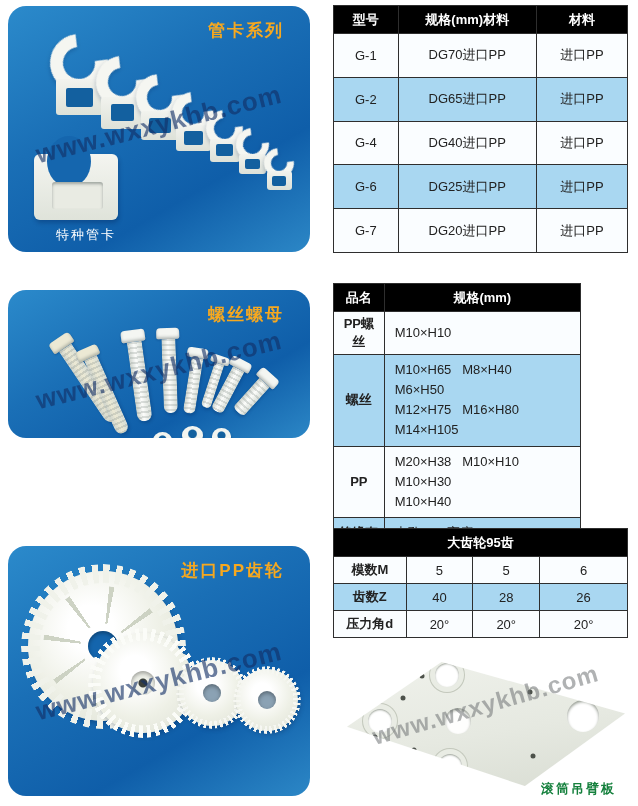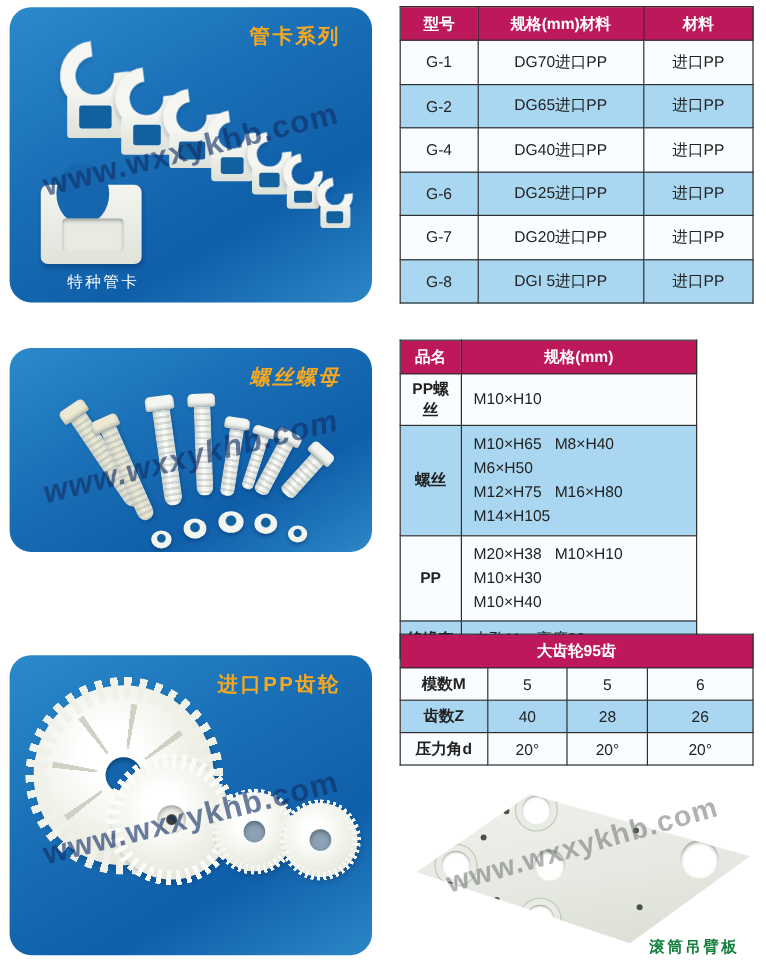--- a/index.html
+++ b/index.html
@@ -61,21 +61,21 @@
           box-shadow:inset 0 2px 4px rgba(0,0,0,.35); }
   .gear .spokes { position:absolute; inset:10%; border-radius:50%;
           background:repeating-conic-gradient(from 6deg, rgba(200,206,190,.9) 0deg 5deg, rgba(0,0,0,0) 5deg 45deg);
           -webkit-mask:radial-gradient(circle, rgba(0,0,0,0) 26%, #000 27% 90%, rgba(0,0,0,0) 91%);
           mask:radial-gradient(circle, rgba(0,0,0,0) 26%, #000 27% 90%, rgba(0,0,0,0) 91%); }
 
   
   table { border-collapse:collapse; table-layout:fixed; position:absolute;
           font-size:13px; color:#222; }
   th, td { border:1px solid #2e2e2e; text-align:center; padding:3px 4px; }
-  thead th { background:#be185d; color:#fff; font-weight:bold; height:28px; }
+  thead th { background:#000000; color:#fff; font-weight:bold; height:28px; }
   tbody tr:nth-child(odd)  td { background:#fafdff; }
   tbody tr:nth-child(even) td { background:#a9d7f1; }
   .t-clamp { left:333px; top:5px; width:295px; height:248px; }
   .t-screw { left:333px; top:283px; width:248px; }
   .t-screw td { height:28px; }
   .t-screw td:first-child { font-weight:bold; }
   .t-screw td:last-child { text-align:left; padding:5px 10px; white-space:pre-wrap; line-height:1.55; }
   .t-gear { left:333px; top:528px; width:295px; height:110px; }
   .t-gear td:first-child { font-weight:bold; }
 
@@ -133,21 +133,21 @@
       </div>
     <div class="clamp" style="left:256px;top:142px;--s:30px;">
         <i class="ring"></i>
         <i class="base"></i>
       </div>
     <div class="sclamp"></div>
 
     <div class="caption-white" style="left:48px;top:220px;">特种管卡</div>
   </section>
 
-  <section class="panel" style="top:290px;height:170px;font-style:italic;">
+  <section class="panel" style="top:290px;height:148px;">
     <div class="panel-title">螺丝螺母</div>
     <div class="wm" style="top:44%;">www.wxxykhb.com</div>
 
     <div class="screw" style="left:38px;top:48px;--l:88px;--w:15px;--r:-34deg;--c:#ece9d4;">
         <i class="cap"></i>
         <i class="shaft"></i>
       </div>
     <div class="screw" style="left:66px;top:58px;--l:82px;--w:14px;--r:-24deg;--c:#ece9d4;">
         <i class="cap"></i>
         <i class="shaft"></i>
@@ -233,25 +233,20 @@
           <td>进口PP</td>
         </tr>
         <tr>
           <td>G-6</td>
           <td>DG25进口PP</td>
           <td>进口PP</td>
         </tr>
         <tr>
           <td>G-7</td>
           <td>DG20进口PP</td>
-          <td>进口PP</td>
-        </tr>
-        <tr>
-          <td>G-8</td>
-          <td>DGI 5进口PP</td>
           <td>进口PP</td>
         </tr>
       </tbody>
   </table>
 
   <table class="t-screw">
     <colgroup>
         <col style="width:20.5%">
         <col style="width:79.5%">
       </colgroup>

